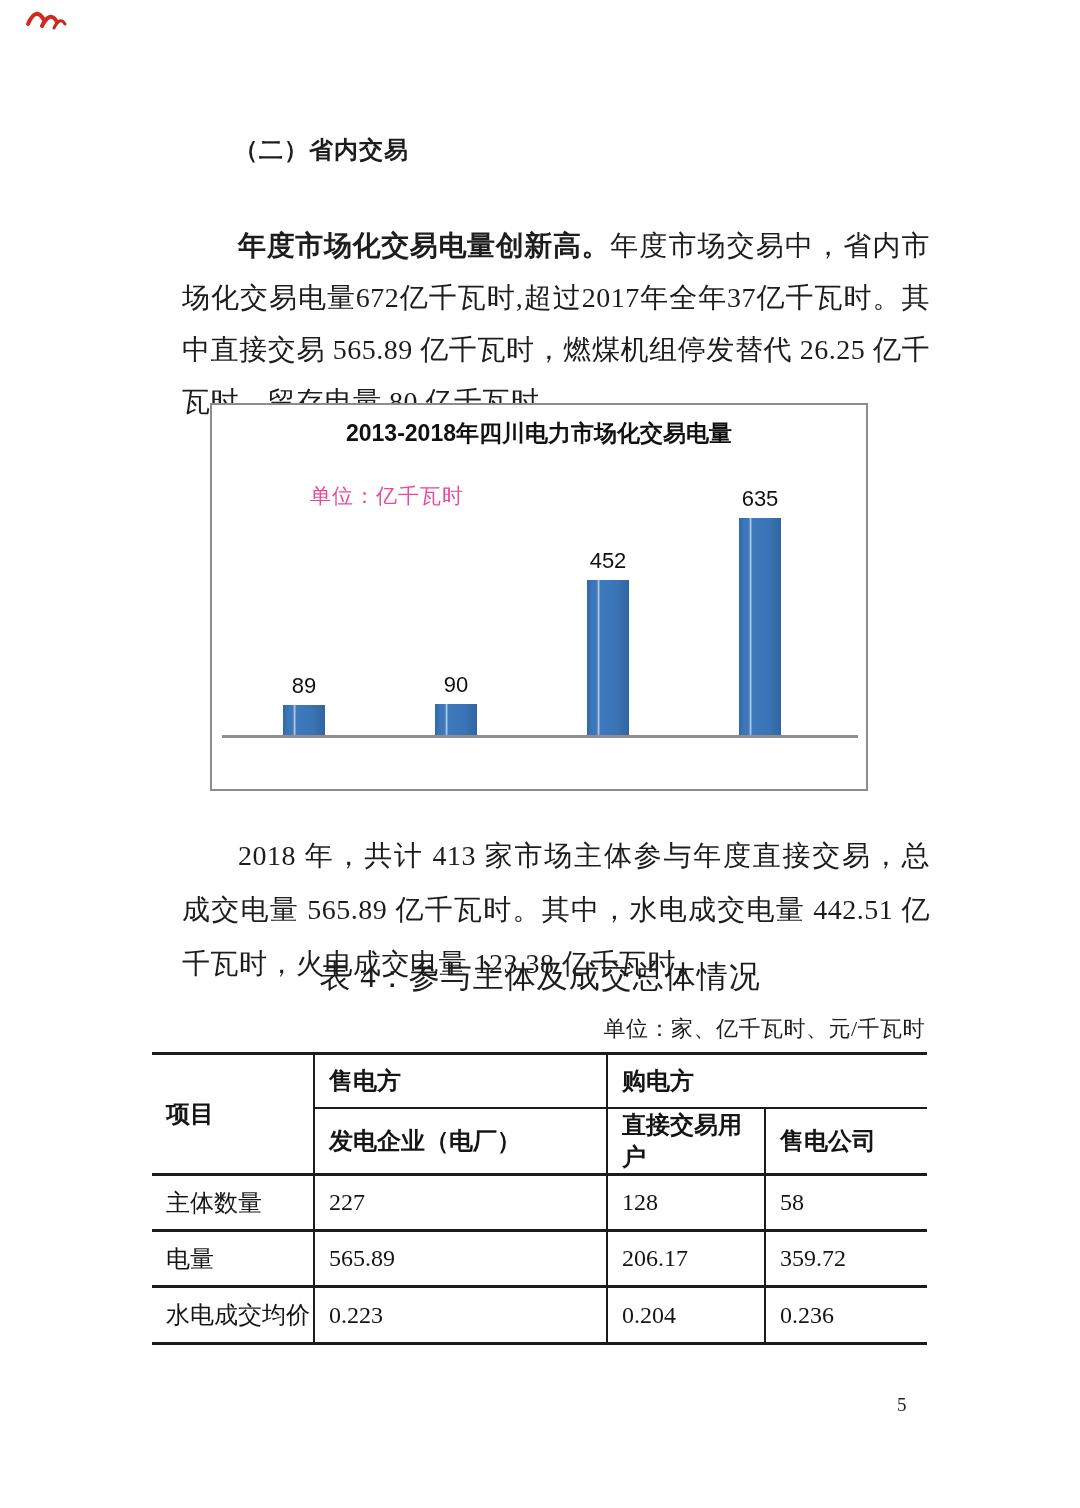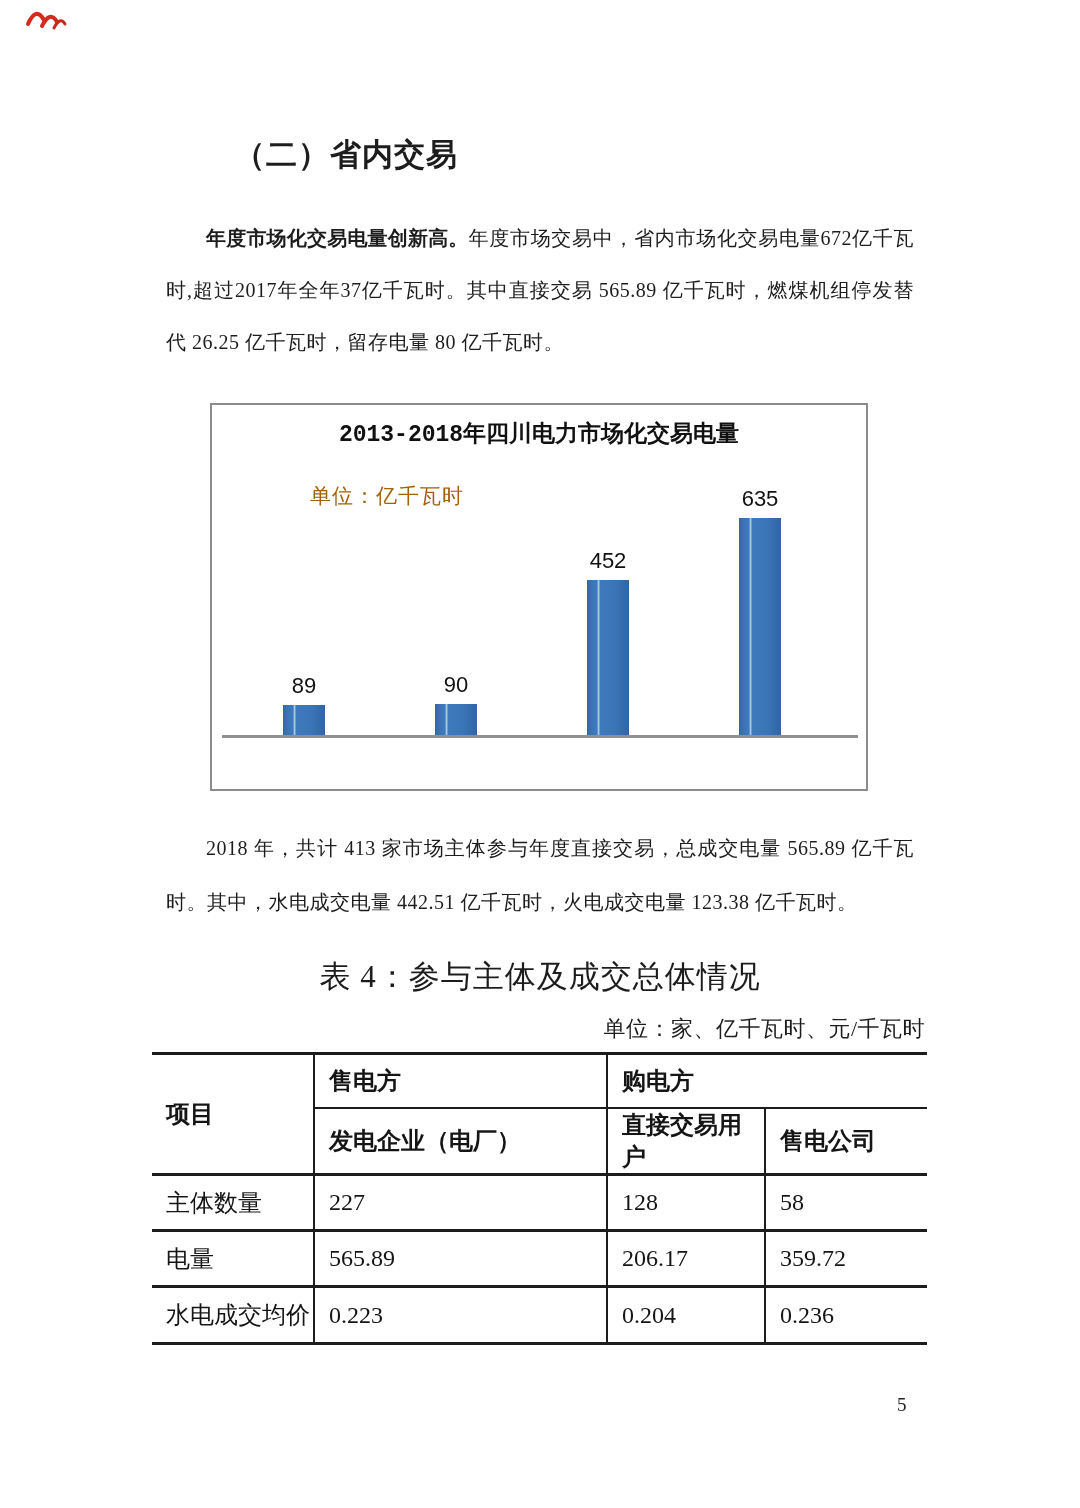--- a/index.html
+++ b/index.html
@@ -9,44 +9,44 @@
     font-family:"Liberation Serif", serif; color:#1d1d1d;
   }
 
   
   .red-mark { position:absolute; left:24px; top:2px; width:44px; height:30px; }
 
   
   .heading {
     position:absolute; left:234px; top:134px;
     font-family:"Liberation Sans", sans-serif; font-weight:bold;
-    font-size:31px; letter-spacing:1px;
+    font-size:24px; letter-spacing:1px;
   }
   .para {
-    position:absolute; left:166px; width:748px;
-    font-size:20px; line-height:52px; text-align:justify;
+    position:absolute; left:182px; width:748px;
+    font-size:28px; line-height:52px; text-align:justify;
     text-indent:2em; letter-spacing:0.5px;
   }
   .para1 { top:192px; }
   .para1 b { font-family:"Liberation Sans", sans-serif; font-weight:bold; letter-spacing:0; }
   .para2 { top:801px; line-height:54px; }
 
   
   .chart-box {
     position:absolute; left:210px; top:403px; width:658px; height:388px;
     box-sizing:border-box; border:2px solid #8c8c8c; background:#fff;
   }
   .chart-title {
     position:absolute; left:0; right:0; top:13px; text-align:center;
-    font-family:Liberation Mono, monospace; font-weight:bold;
+    font-family:Liberation Sans, sans-serif; font-weight:bold;
     font-size:23px; color:#111;
   }
   .chart-unit {
     position:absolute; left:98px; top:77px;
-    font-size:21px; color:#a16207; letter-spacing:1px;
+    font-size:21px; color:#ec4899; letter-spacing:1px;
   }
   .chart-axis {
     position:absolute; left:10px; right:8px; top:330px; height:3px; background:#8f8f8f;
   }
   .chart-bars-row {
     position:absolute; left:16px; right:30px; top:0; height:330px;
     display:flex; align-items:flex-end;
   }
   .bar-col { flex:1; display:flex; flex-direction:column; align-items:center; justify-content:flex-end; }
   .bar-val {

